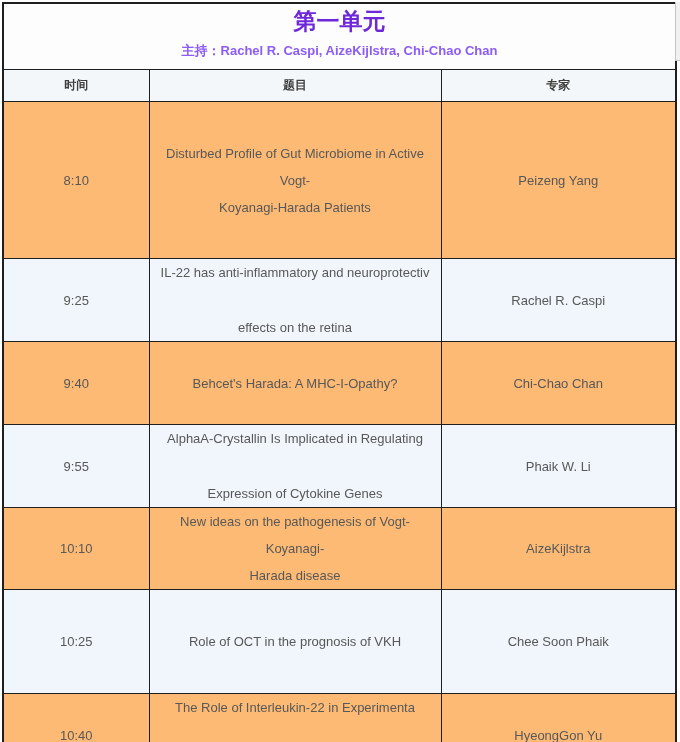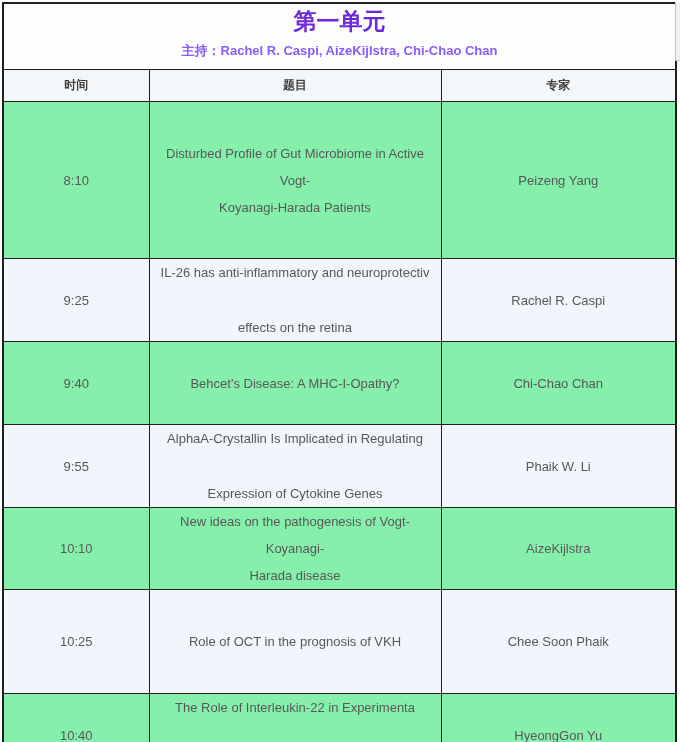--- a/index.html
+++ b/index.html
@@ -71,21 +71,21 @@
     font-size: 12px;
     font-weight: bold;
     color: #3d3d3d;
   }
 
   
   tr.data-row td {
     font-size: 13px;
     color: #585858;
   }
-  tr.data-row.odd td  { background: #86efac; }
+  tr.data-row.odd td  { background: #fdba74; }
   tr.data-row.even td { background: #f0f6fb; }
 
   td.title-cell p {
     margin: 0;
     line-height: 27px;
   }
   td.title-cell p + p {
     margin-top: 28px;
   }
 
@@ -128,29 +128,29 @@
     <tr class="data-row odd" style="height: 157px;">
           <td>8:10</td>
           <td class="title-cell">
             <p>Disturbed Profile of Gut Microbiome in Active Vogt-<br>Koyanagi-Harada Patients</p>
           </td>
           <td>Peizeng Yang</td>
         </tr>
         <tr class="data-row even" style="height: 79px;">
           <td>9:25</td>
           <td class="title-cell">
-            <p>IL-26 has anti-inflammatory and neuroprotectiv</p>
+            <p>IL-22 has anti-inflammatory and neuroprotectiv</p>
             <p>effects on the retina</p>
           </td>
           <td>Rachel R. Caspi</td>
         </tr>
         <tr class="data-row odd" style="height: 83px;">
           <td>9:40</td>
           <td class="title-cell">
-            <p>Behcet's Disease: A MHC-I-Opathy?</p>
+            <p>Behcet's Harada: A MHC-I-Opathy?</p>
           </td>
           <td>Chi-Chao Chan</td>
         </tr>
         <tr class="data-row even" style="height: 83px;">
           <td>9:55</td>
           <td class="title-cell">
             <p>AlphaA-Crystallin Is Implicated in Regulating</p>
             <p>Expression of Cytokine Genes</p>
           </td>
           <td>Phaik W. Li</td>

